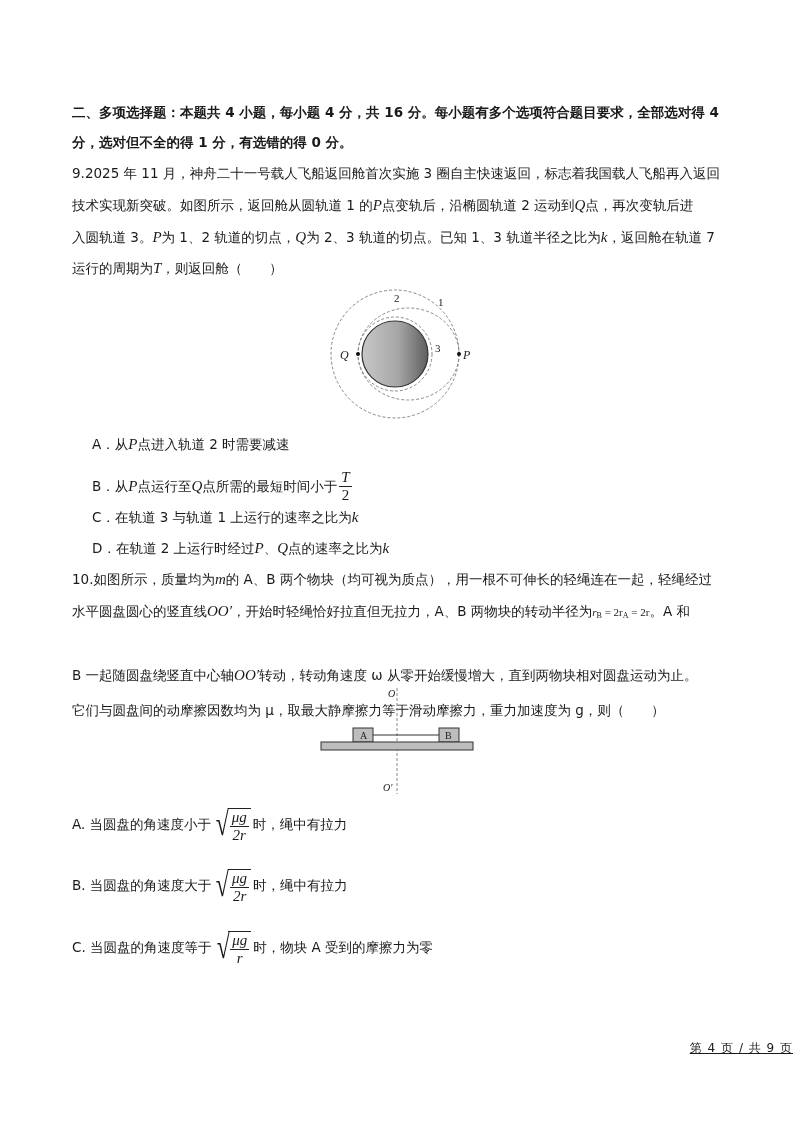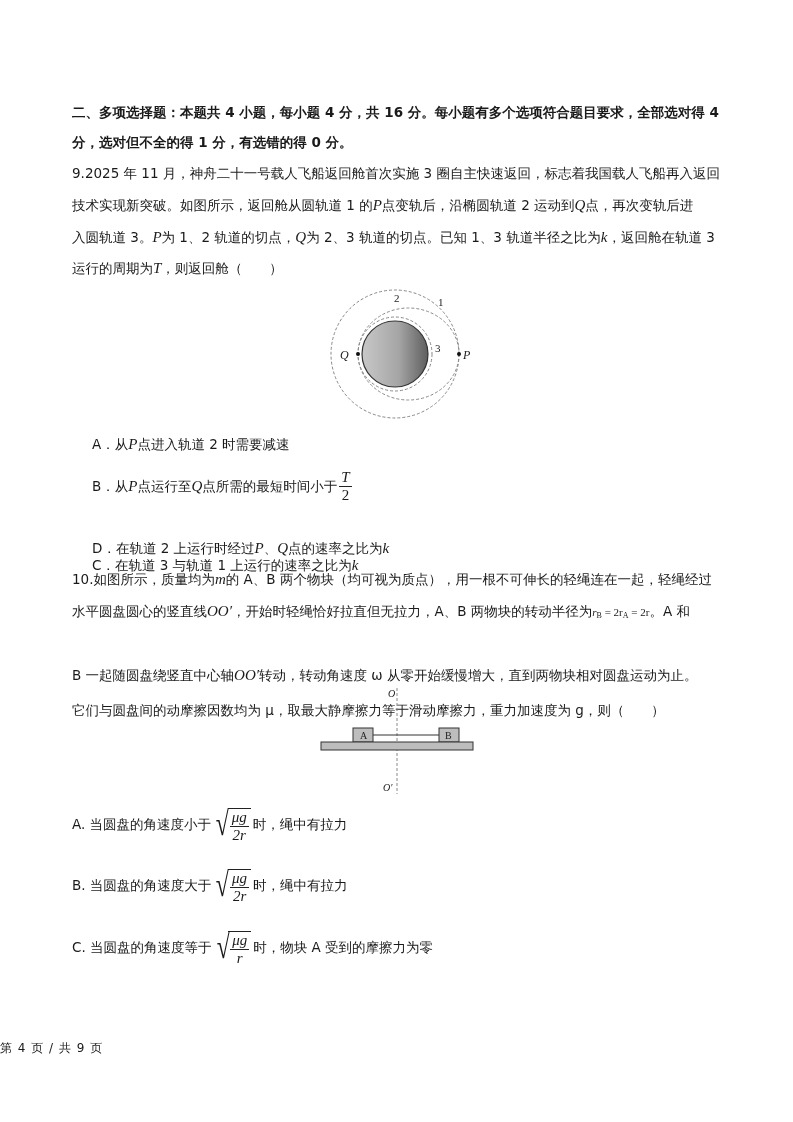--- a/index.html
+++ b/index.html
@@ -11,35 +11,35 @@
   .opt { position: absolute; left: 92px; font-size: 13.5px; white-space: nowrap; line-height: 20px; }
   .opt2 { position: absolute; left: 72px; font-size: 13.5px; white-space: nowrap; }
   .frac { display: inline-block; vertical-align: middle; text-align: center; font-family: "Liberation Serif", serif; font-style: italic; font-size: 15px; line-height: 17px; margin: 0 2px; }
   .frac .num { display: block; border-bottom: 1px solid #222; padding: 0 2px; }
   .frac .den { display: block; padding: 0 2px; }
   .sqrt { display: inline-flex; align-items: stretch; vertical-align: middle; margin: 0 2px; }
   .sqrt .rad { font-family: "Liberation Serif", serif; font-size: 34px; line-height: 38px; transform: scaleX(0.7); margin-right: -4px; }
   .sqrt .body { border-top: 1px solid #222; margin-top: 3px; text-decoration: underline; }
   .sub { font-size: 8px; vertical-align: -2px; font-style: normal; }
   .small-math { font-family: "Liberation Serif", serif; font-size: 11px; }
-  .footer { position: absolute; top: 1040px; left: 0; width: 793px; text-align: left; font-size: 12px; letter-spacing: 1px; }
+  .footer { position: absolute; top: 1040px; left: 0; width: 793px; text-align: right; font-size: 12px; letter-spacing: 1px; text-decoration: underline; }
   .fig { position: absolute; }
 </style>
 </head>
 <body>
 
 <div class="line bold" style="top:102px;">二、多项选择题：本题共 4 小题，每小题 4 分，共 16 分。每小题有多个选项符合题目要求，全部选对得 4</div>
 <div class="line bold" style="top:132px;">分，选对但不全的得 1 分，有选错的得 0 分。</div>
 
 <div class="line" style="top:163px;text-align:center;">9.2025 年 11 月，神舟二十一号载人飞船返回舱首次实施 3 圈自主快速返回，标志着我国载人飞船再入返回</div>
 <div class="line" style="top:195px;">
   <span>技术实现新突破。如图所示，返回舱从圆轨道 1 的</span><span class="ital">P</span><span>点变轨后，沿椭圆轨道 2 运动到</span><span class="ital">Q</span><span>点，再次变轨后进</span>
 </div>
 <div class="line" style="top:227px;">
-  <span>入圆轨道 3。</span><span class="ital">P</span><span>为 1、2 轨道的切点，</span><span class="ital">Q</span><span>为 2、3 轨道的切点。已知 1、3 轨道半径之比为</span><span class="ital">k</span><span>，返回舱在轨道 3</span>
+  <span>入圆轨道 3。</span><span class="ital">P</span><span>为 1、2 轨道的切点，</span><span class="ital">Q</span><span>为 2、3 轨道的切点。已知 1、3 轨道半径之比为</span><span class="ital">k</span><span>，返回舱在轨道 7</span>
 </div>
 <div class="line" style="top:258px;">
   <span>运行的周期为</span><span class="ital">T</span><span>，则返回舱（　　）</span>
 </div>
 
 <svg class="fig" style="left:325px; top:288px;" width="150" height="135" viewBox="0 0 150 135">
   <defs>
     <linearGradient id="earthGrad" x1="0" x2="1" y1="0" y2="0">
       <stop offset="0" stop-color="#c8c8c8"></stop>
       <stop offset="0.55" stop-color="#a6a6a6"></stop>
@@ -63,21 +63,21 @@
   <text x="69" y="14" font-family="Liberation Serif, serif" font-size="11" fill="#222">2</text>
   <text x="110" y="64" font-family="Liberation Serif, serif" font-size="11" fill="#222">3</text>
 </svg>
 
 <div class="opt" style="top:434px;">
   <span>A．</span><span>从</span><span class="ital">P</span><span>点进入轨道 2 时需要减速</span>
 </div>
 <div class="opt" style="top:469px;">
   <span>B．</span><span>从</span><span class="ital">P</span><span>点运行至</span><span class="ital">Q</span><span>点所需的最短时间小于</span><span class="frac"><span class="num">T</span><span class="den" style="font-style:normal">2</span></span>
 </div>
-<div class="opt" style="top:507px;margin-top:48px;">
+<div class="opt" style="top:507px;">
   <span>C．</span><span>在轨道 3 与轨道 1 上运行的速率之比为</span><span class="ital">k</span>
 </div>
 <div class="opt" style="top:538px;">
   <span>D．</span><span>在轨道 2 上运行时经过</span><span class="ital">P</span><span>、</span><span class="ital">Q</span><span>点的速率之比为</span><span class="ital">k</span>
 </div>
 
 <div class="line" style="top:569px;">
   <span>10.如图所示，质量均为</span><span class="ital">m</span><span>的 A、B 两个物块（均可视为质点），用一根不可伸长的轻绳连在一起，轻绳经过</span>
 </div>
 <div class="line" style="top:601px;">

